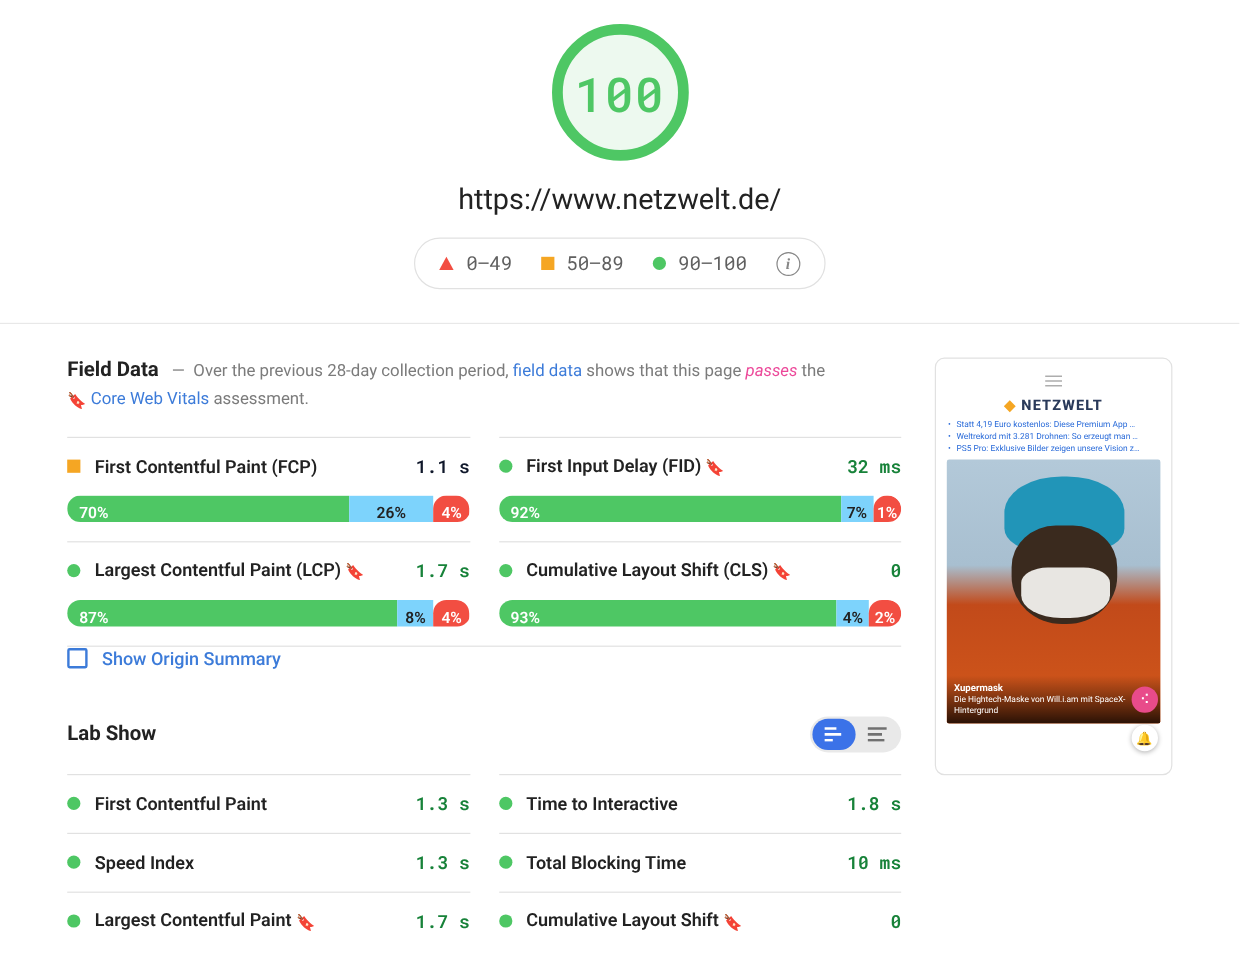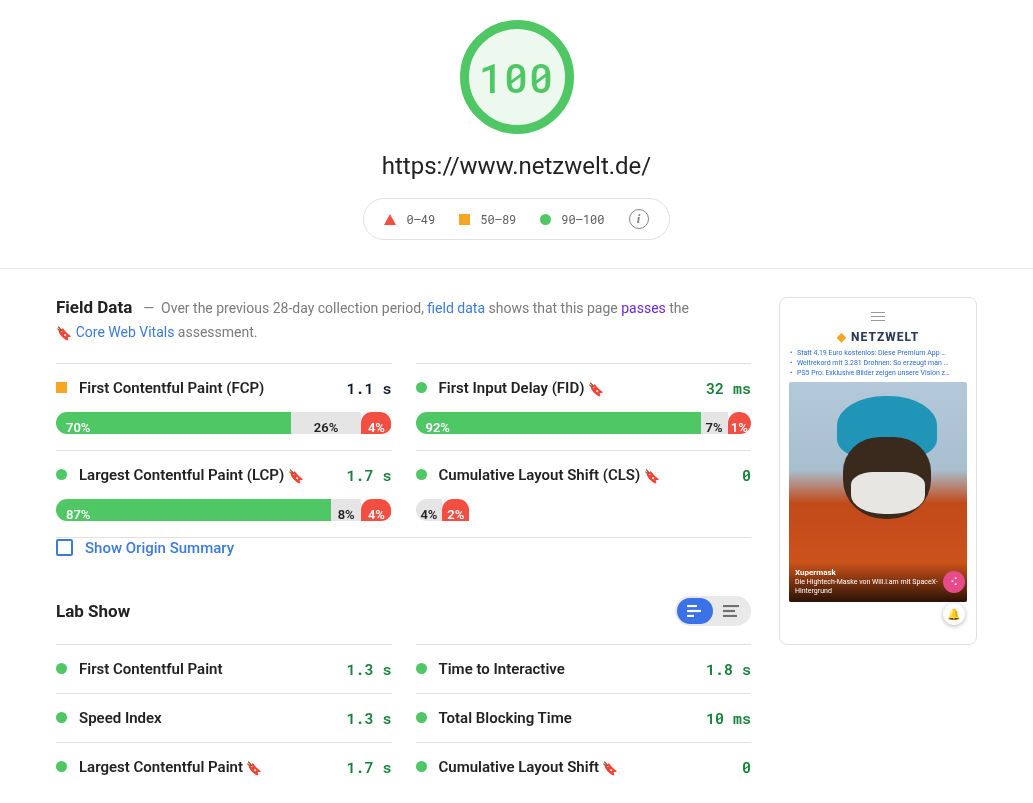--- a/index.html
+++ b/index.html
@@ -43,21 +43,21 @@
     align-items: center;
     gap: 24px;
     border: 1px solid #e1e1e1;
     border-radius: 28px;
     padding: 10px 20px;
   }
   .legend-item {
     display: inline-flex;
     align-items: center;
     gap: 10px;
-    font-size: 12px;
+    font-size: 16px;
     color: #606060;
     font-family: "Roboto Mono", monospace;
     justify-content: space-between;
   }
   .tri-red {
     width: 0; height: 0;
     border-left: 6px solid transparent;
     border-right: 6px solid transparent;
     border-bottom: 11px solid #f24e42;
   }
@@ -110,21 +110,21 @@
     font-size: 17px;
     font-weight: 700;
     color: #222;
   }
   .field-intro {
     font-size: 14px;
     color: #7b7b7b;
     line-height: 1.7;
   }
   .field-intro .link { color: #3c7bd9; }
-  .field-intro .passes { color: #6d28d9; }
+  .field-intro .passes { color: #ec4899; font-style: italic; }
   .bookmark-icon {
     display: inline-block;
     color: #3c7bd9;
     font-size: 13px;
     vertical-align: -1px;
   }
 
   .metrics-grid {
     display: flex;
     gap: 24px;
@@ -171,21 +171,21 @@
     font-size: 13px;
     font-weight: 600;
     color: #fff;
   }
   .seg {
     display: flex;
     align-items: center;
     padding: 16px 10px;
   }
   .seg.green { background: #4ec764; justify-content: flex-start; }
-  .seg.orange { background: #e5e5e5; color: #222; justify-content: center; }
+  .seg.orange { background: #7dd3fc; color: #222; justify-content: center; }
   .seg.red { background: #f24e42; justify-content: center; border-radius: 11px; }
 
   .origin-row {
     display: flex;
     align-items: center;
     gap: 12px;
     border-top: 1px solid #e1e1e1;
     padding: 1px 0;
     margin-bottom: 38px;
   }
@@ -388,20 +388,23 @@
           </div>
         </div>
 
         <div class="metric-card">
           <div class="metric-head">
             <span class="status-dot status-green"></span>
             <span class="metric-name"><span>Cumulative Layout Shift (CLS)</span> <span class="bookmark-icon">🔖</span></span>
             <span class="metric-value val-green">0</span>
           </div>
           <div class="dist-bar">
+            <div class="seg green" style="width:84%">
+                <span>93%</span>
+              </div>
             <div class="seg orange" style="width:8%">
                 <span>4%</span>
               </div>
             <div class="seg red" style="width:8%">
                 <span>2%</span>
               </div>
           </div>
         </div>
 
       </div>

